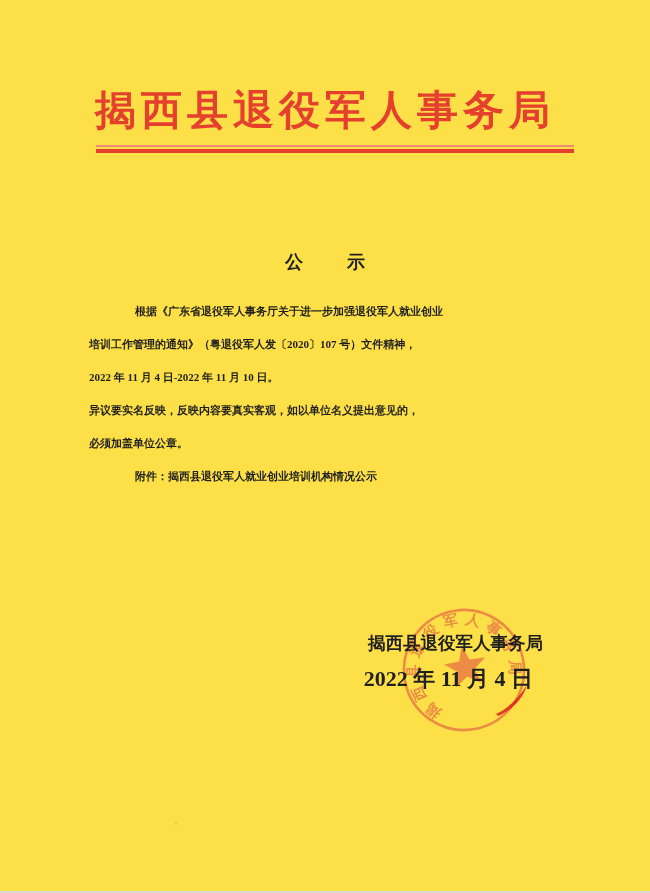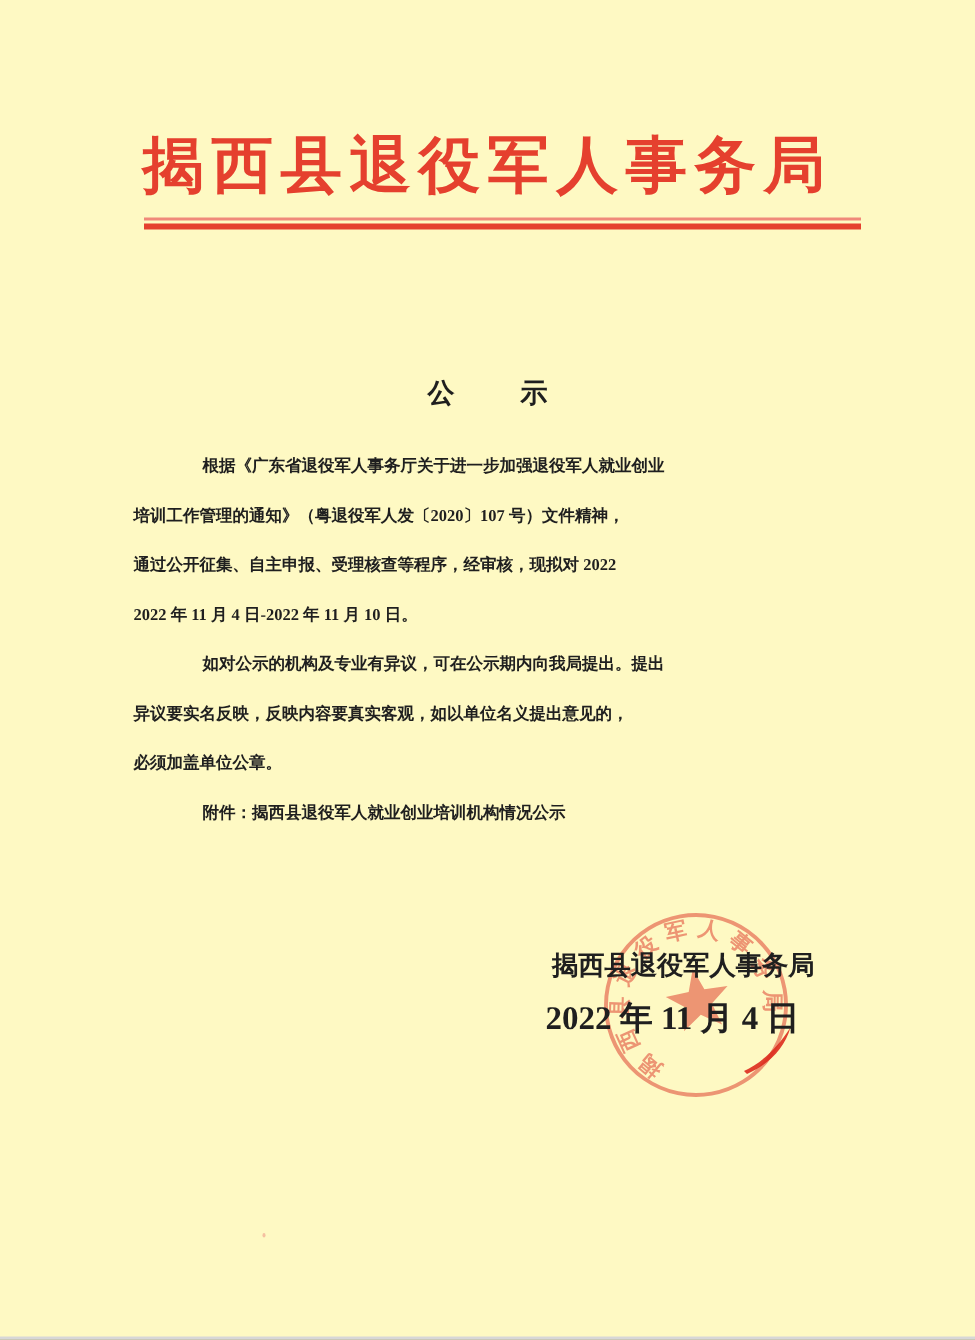--- a/index.html
+++ b/index.html
@@ -1,20 +1,20 @@
 <!DOCTYPE html>
 <html><head>
 <meta charset="utf-8">
 <style>
   html,body{margin:0;padding:0;background:#9a9a9a;}
   .page{
     position:relative;
     width:650px;height:893px;
     margin:0 auto;
-    background:#fef9c3;
+    background:#fde047;
     overflow:hidden;
     font-family:"Liberation Serif","DejaVu Serif",serif;
     color:#1f1f1f;
     border-bottom:2px solid #d7d7d7;
     box-sizing:border-box;
   }
   
   .letterhead{
     position:absolute;top:84px;left:0;right:0;
     text-align:center;
@@ -87,23 +87,21 @@
 
 
   <div class="doc-subtitle">
     <span>公</span>
     <span>示</span>
   </div>
 
   <div class="body-text">
     <div class="body-line indent">根据《广东省退役军人事务厅关于进一步加强退役军人就业创业</div>
     <div class="body-line">培训工作管理的通知》（粤退役军人发〔2020〕107 号）文件精神，</div>
-    <div class="body-line">通过公开征集、自主申报、受理核查等程序，经审核，现拟对 2022</div>
     <div class="body-line">2022 年 11 月 4 日-2022 年 11 月 10 日。</div>
-    <div class="body-line indent">如对公示的机构及专业有异议，可在公示期内向我局提出。提出</div>
     <div class="body-line">异议要实名反映，反映内容要真实客观，如以单位名义提出意见的，</div>
     <div class="body-line">必须加盖单位公章。</div>
     <div class="body-line indent">附件：揭西县退役军人就业创业培训机构情况公示</div>
   </div>
 
   <div class="seal">
     <svg width="145" height="145" viewBox="392 598 145 145" xmlns="http://www.w3.org/2000/svg">
       <g transform="rotate(-10 464 670)" opacity="0.62">
         <circle cx="464" cy="670" r="60" fill="none" stroke="#e25843" stroke-width="2.6"></circle>
         <defs>

